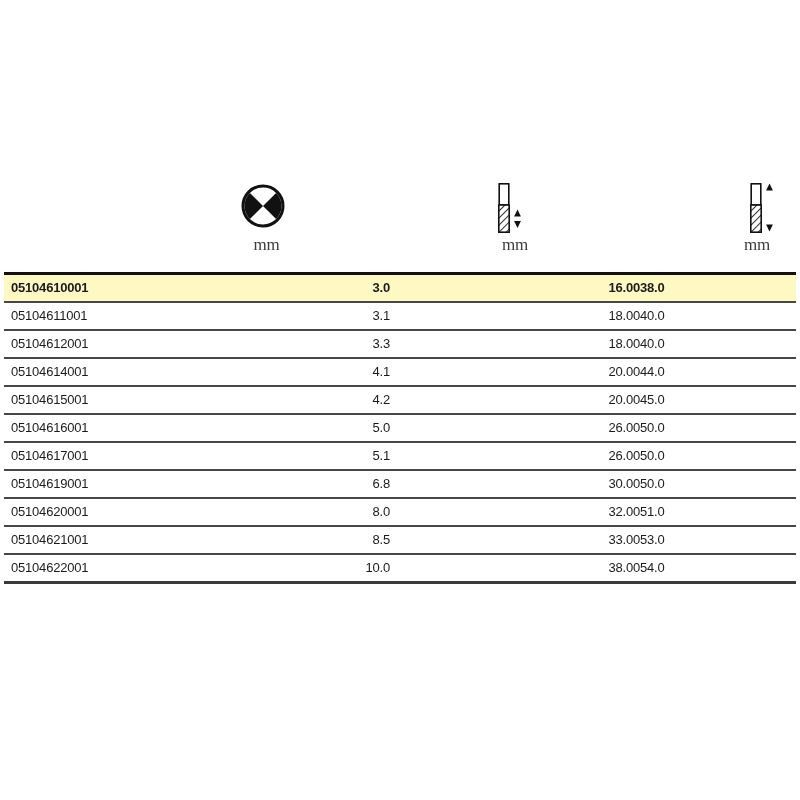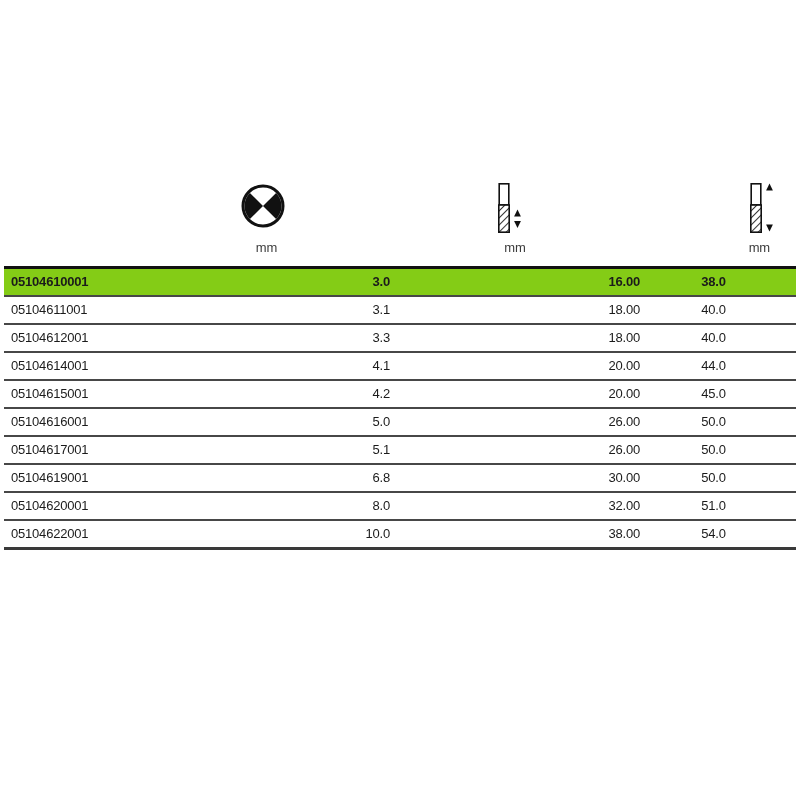--- a/index.html
+++ b/index.html
@@ -30,47 +30,48 @@
 
   thead td { vertical-align: bottom; padding: 0; }
   tr.icons-row td { height: 53px; }
   .icon-wrap { display: flex; align-items: flex-end; justify-content: center; }
   .icon-wrap.right { justify-content: flex-end; padding-right: 22px; }
   .circle-adjust { margin-bottom: 5px; transform: translateX(-4px); }
   .flute-adjust { transform: translateX(-5px); }
 
   tr.units-row td {
     height: 22px;
-    font-size: 13px;
+    font-size: 17px;
     color: #3c3c3c;
     text-align: center;
-    padding-bottom: 11px;
+    padding-bottom: 17px;
     letter-spacing: -0.2px;
+    font-family: Liberation Serif, serif;
   }
   tr.units-row td.u-right { text-align: right; padding-right: 26px; }
 
   tbody tr { border-top: 2px solid #474747; }
   tbody tr.hl {
     border-top: 3px solid #111111;
-    background: #84cc16;
+    background: #fef9c3;
     font-weight: bold;
   }
   tbody td {
     height: 26px;
     line-height: 26px;
     padding: 0;
     font-size: 13px;
     color: #1b1b1b;
     letter-spacing: -0.2px;
     white-space: nowrap;
     overflow: hidden;
   }
   td.c-article { text-align: left; padding-left: 7px; }
   td.c-center  { text-align: right; }
-  td.c-right   { text-align: center; padding-right: 9px; }
+  td.c-right   { text-align: left; padding-right: 9px; }
 
   svg { display: block; }
 </style>
 </head>
 <body>
 
 <div class="sheet">
   <table class="spec">
     <colgroup>
       <col class="c1">
@@ -185,20 +186,26 @@
     <td class="c-center">30.00</td>
     <td class="c-right">50.0</td>
   </tr>
         <tr>
     <td class="c-article">05104620001</td>
     <td class="c-center">8.0</td>
     <td class="c-center">32.00</td>
     <td class="c-right">51.0</td>
   </tr>
         <tr>
+    <td class="c-article">05104621001</td>
+    <td class="c-center">8.5</td>
+    <td class="c-center">33.00</td>
+    <td class="c-right">53.0</td>
+  </tr>
+        <tr>
     <td class="c-article">05104622001</td>
     <td class="c-center">10.0</td>
     <td class="c-center">38.00</td>
     <td class="c-right">54.0</td>
   </tr>
       </tbody>
   </table>
 </div>
 
 </body></html>

